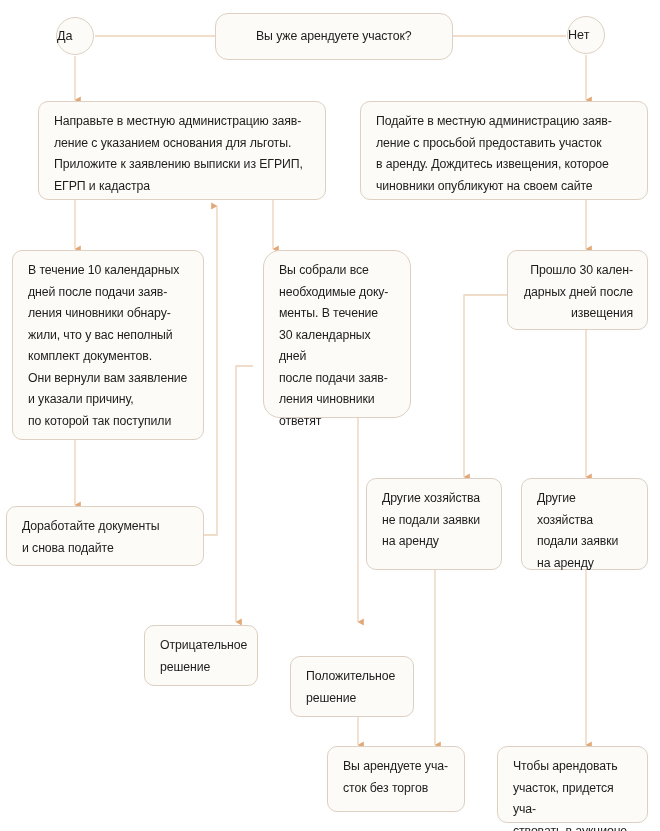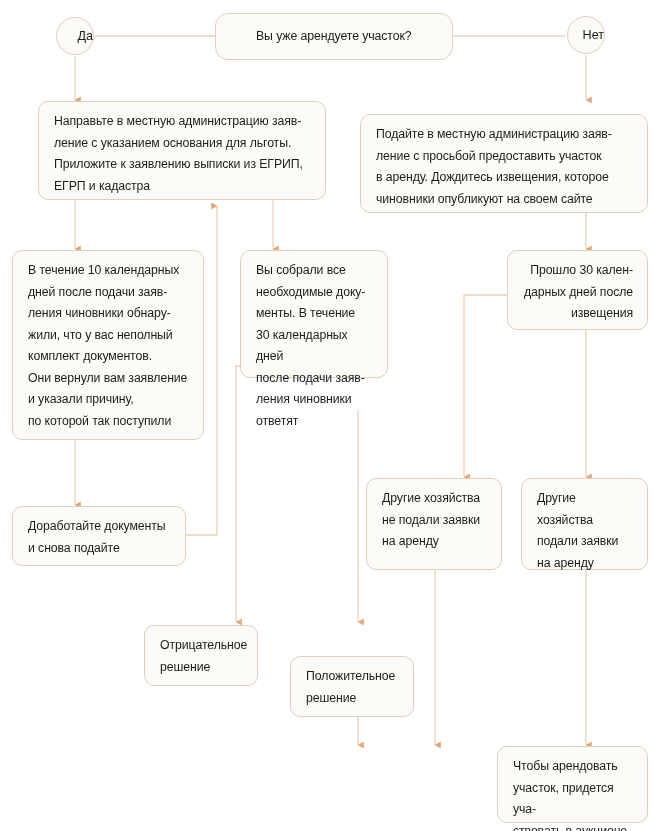--- a/index.html
+++ b/index.html
@@ -36,21 +36,21 @@
     letter-spacing: -0.1px;
   }
   .circle {
     position: absolute;
     box-sizing: border-box;
     background: #fdfbf7;
     border: 1px solid #ddd0c2;
     border-radius: 50%;
     display: flex;
     align-items: center;
-    justify-content: flex-end;
+    justify-content: flex-start;
     font-size: 12.6px;
     color: #1d1d1d;
     z-index: 3;
   }
   .q-node {
     display: flex;
     align-items: center;
     z-index: 2;
   }
 </style>
@@ -114,61 +114,63 @@
 
   <div class="node q-node" style="left:215px; top:13px; width:238px; height:47px; border-radius:13px;padding-left:40px;">
     <span>Вы уже арендуете участок?</span>
   </div>
 
   <div class="node" style="left:12px; top:101px; width:288px; height:99px;margin-left:26px;">Направьте в местную администрацию заяв-
 ление с указанием основания для льготы.
 Приложите к заявлению выписки из ЕГРИП,
 ЕГРП и кадастра</div>
 
-  <div class="node" style="left:360px; top:101px; width:288px; height:99px;margin-top:13px;">Подайте в местную администрацию заяв-
+  <div class="node" style="left:360px; top:101px; width:288px; height:99px;">Подайте в местную администрацию заяв-
 ление с просьбой предоставить участок
 в аренду. Дождитесь извещения, которое
 чиновники опубликуют на своем сайте</div>
 
   <div class="node" style="left:12px; top:250px; width:192px; height:190px;">В течение 10 календарных
 дней после подачи заяв-
 ления чиновники обнару-
 жили, что у вас неполный
 комплект документов.
 Они вернули вам заявление
 и указали причину,
 по которой так поступили</div>
 
-  <div class="node" style="left:240px; top:250px; width:148px; height:128px;">Вы собрали все
+  <div class="node" style="left:263px; top:250px; width:148px; height:168px;border-radius:17px;">Вы собрали все
 необходимые доку-
 менты. В течение
 30 календарных дней
 после подачи заяв-
 ления чиновники
 ответят</div>
 
   <div class="node" style="left:507px; top:250px; width:141px; height:80px;text-align:right;">Прошло 30 кален-
 дарных дней после
 извещения</div>
 
-  <div class="node" style="left:12px; top:506px; width:174px; height:60px;">Доработайте документы
+  <div class="node" style="left:6px; top:506px; width:198px; height:60px;">Доработайте документы
 и снова подайте</div>
 
   <div class="node" style="left:366px; top:478px; width:136px; height:92px;">Другие хозяйства
 не подали заявки
 на аренду</div>
 
   <div class="node" style="left:521px; top:478px; width:127px; height:92px;">Другие хозяйства
 подали заявки
 на аренду</div>
 
   <div class="node" style="left:144px; top:625px; width:114px; height:61px;">Отрицательное
 решение</div>
 
   <div class="node" style="left:290px; top:656px; width:124px; height:61px;">Положительное
 решение</div>
 
+  <div class="node" style="left:327px; top:746px; width:138px; height:66px;">Вы арендуете уча-
+сток без торгов</div>
 
   <div class="node" style="left:497px; top:746px; width:151px; height:77px;">Чтобы арендовать
 участок, придется уча-
 ствовать в аукционе</div>
 
 </div>
 
 </body></html>

